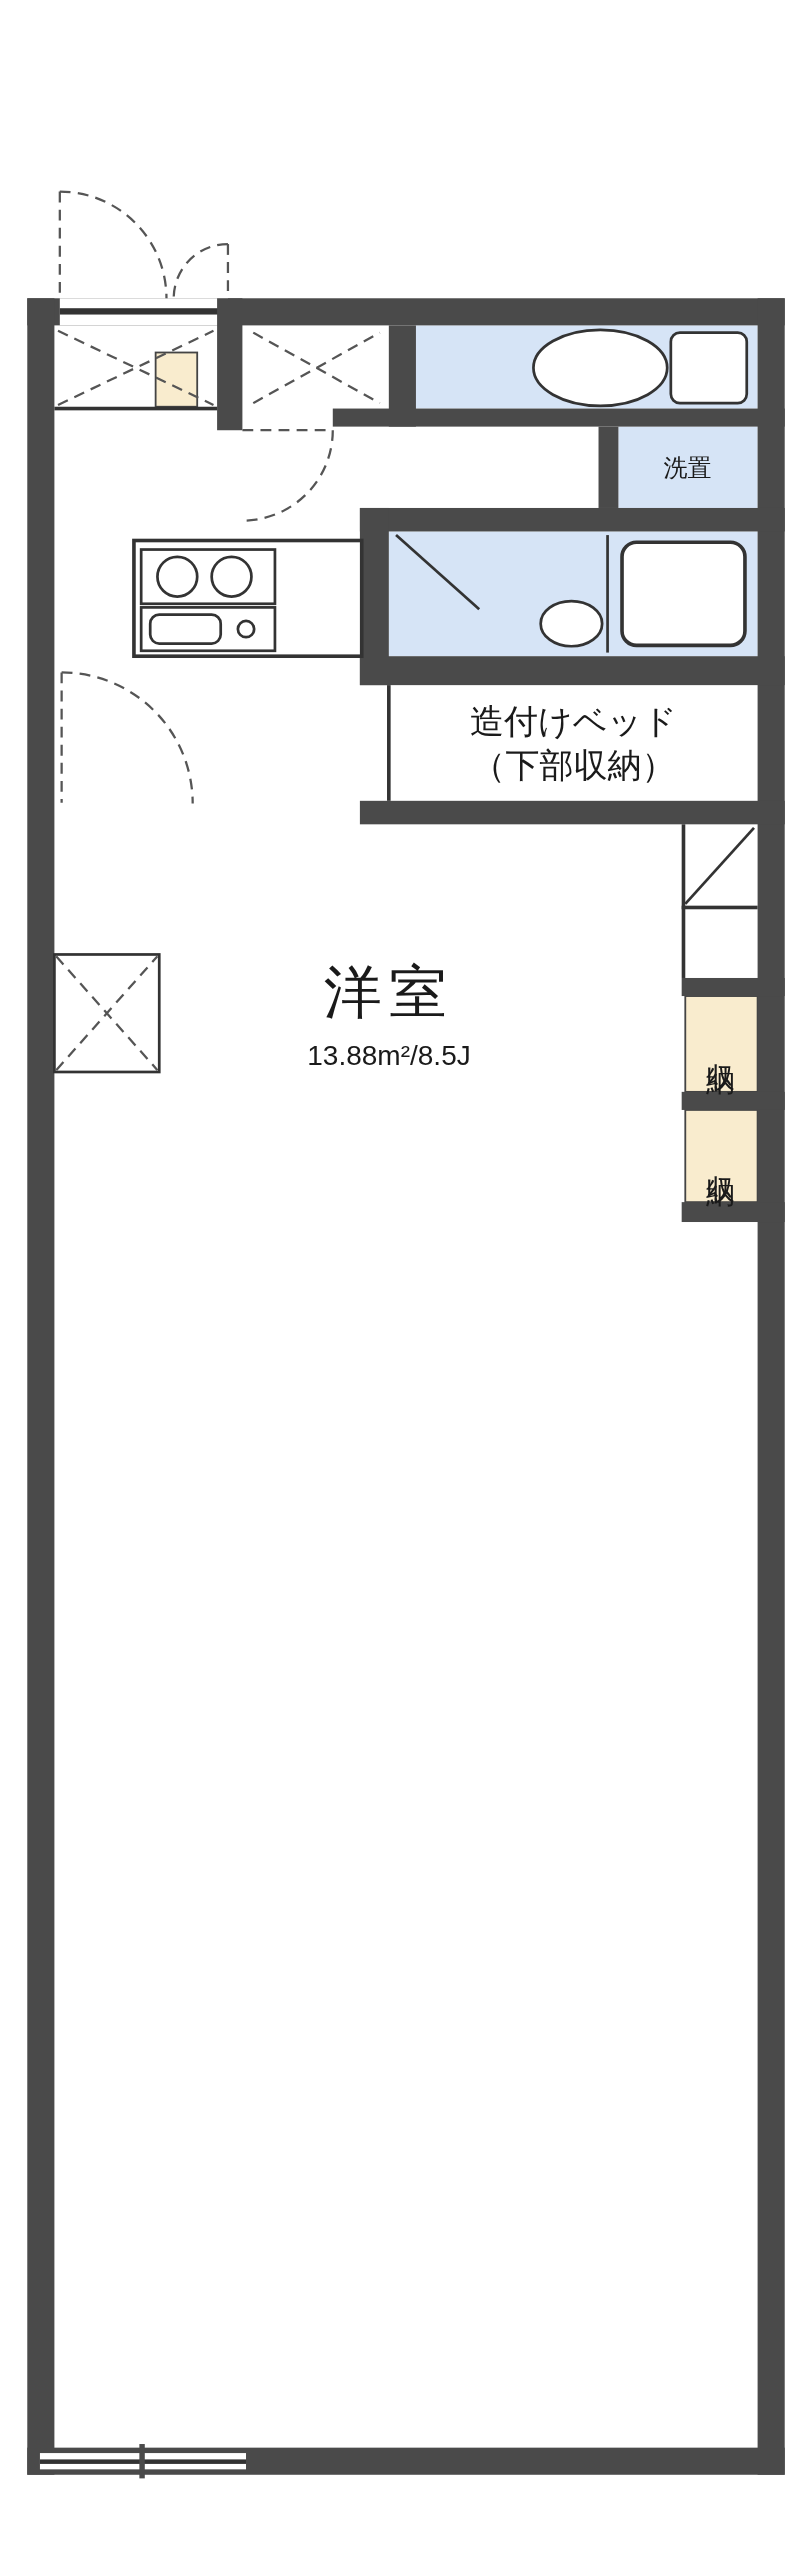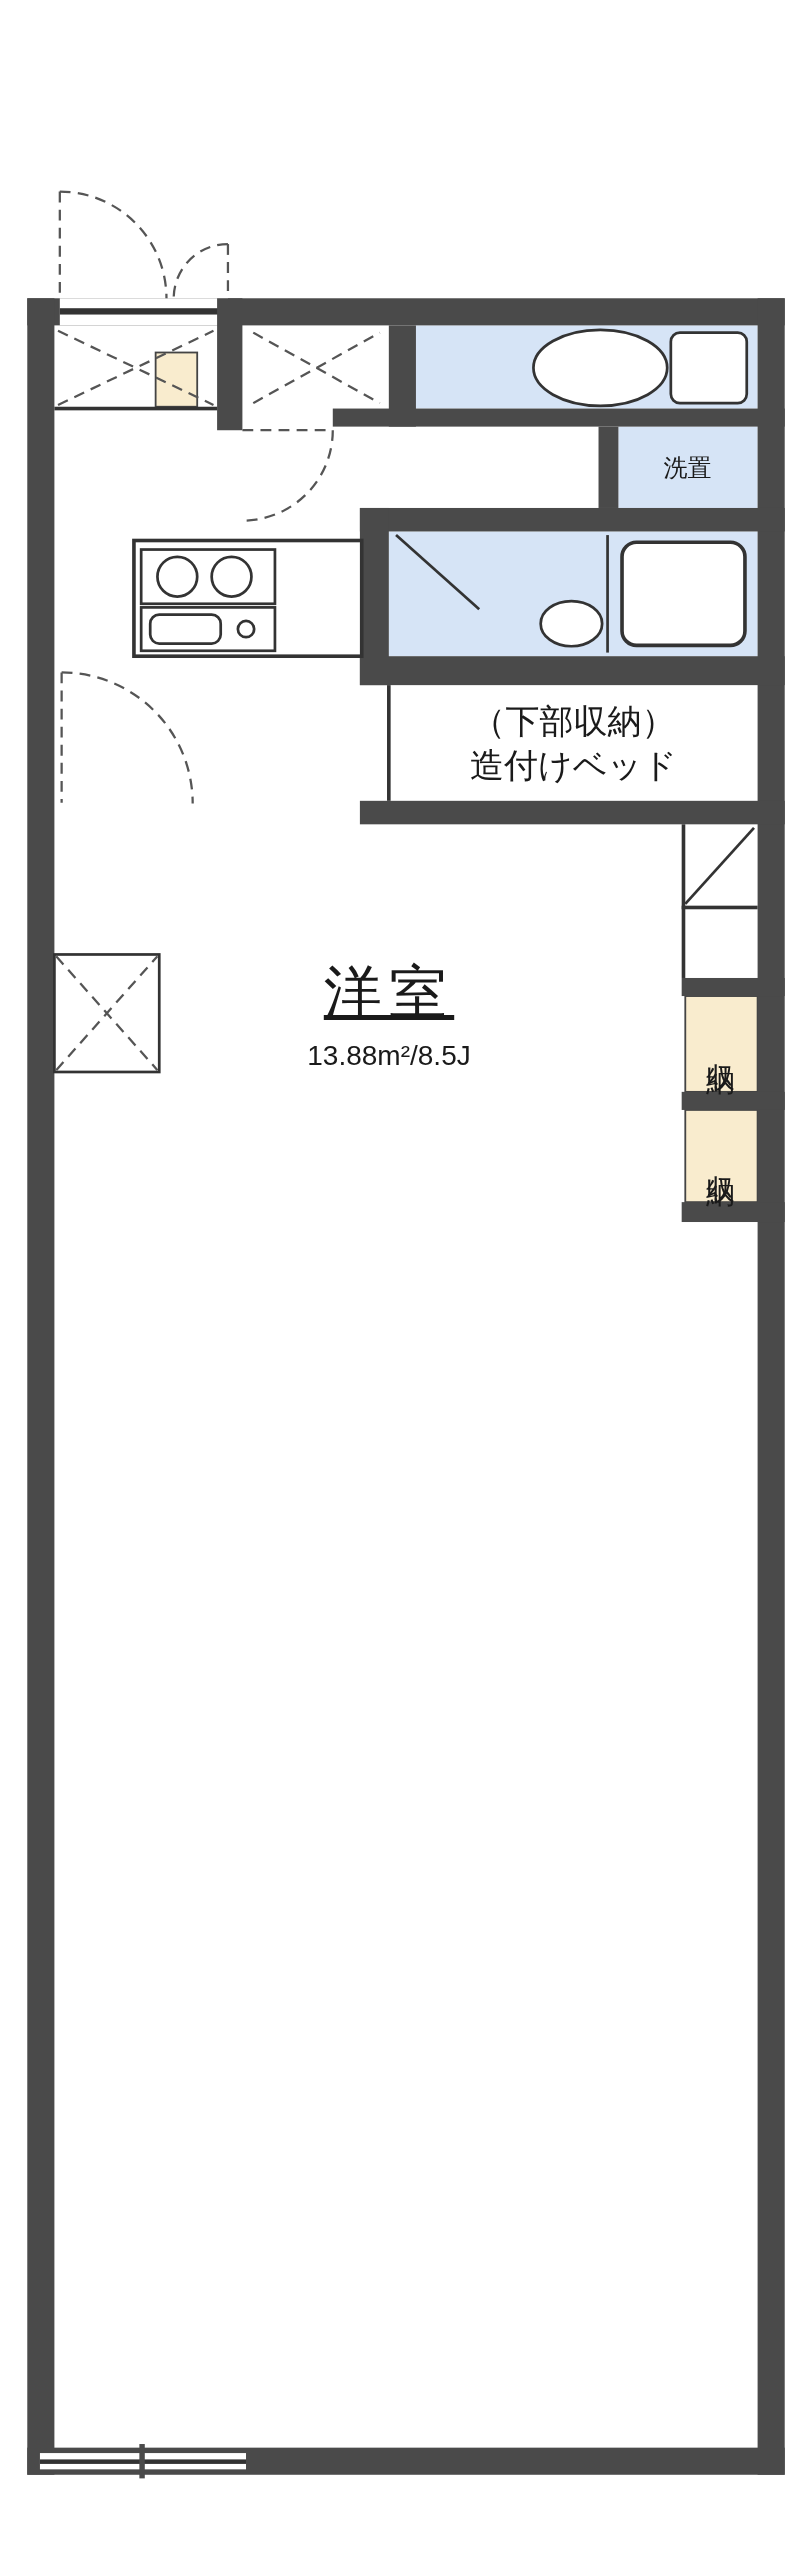--- a/index.html
+++ b/index.html
@@ -13,21 +13,21 @@
   .cream{fill:#f9ecce;stroke:#444;stroke-width:2;}
   .fx{fill:#ffffff;stroke:#333;stroke-width:3;}
   .fx4{fill:#ffffff;stroke:#333;stroke-width:4;}
   .fxn{fill:none;stroke:#333;stroke-width:3;}
   .dash{fill:none;stroke:#555;stroke-width:2.5;stroke-dasharray:12 8;}
   .label{position:absolute;display:flex;align-items:center;justify-content:center;
          color:#1a1a1a;z-index:5;}
   .label-washer{left:618px;top:427px;width:139px;height:81px;font-size:24px;}
   .label-bed{left:389px;top:685px;width:369px;height:116px;font-size:34px;
              flex-direction:column;line-height:1.3;}
-  .label-room-name{left:118px;top:958px;width:542px;height:69px;font-size:58px;letter-spacing:7.2px;text-decoration:underline;}
+  .label-room-name{left:118px;top:958px;width:542px;height:69px;font-size:58px;letter-spacing:7.2px;}
   .label-room-size{left:118px;top:1030px;width:542px;height:51px;font-size:28px;}
   .label-storage-1{left:685px;top:996px;width:72px;height:96px;}
   .label-storage-2{left:685px;top:1110px;width:72px;height:92px;}
   .vtext{writing-mode:vertical-rl;font-size:29px;letter-spacing:3.6px;}
 </style>
 </head>
 <body>
 
 <div class="plan">
 
@@ -108,22 +108,22 @@
       <line class="dash" x1="68" y1="744" x2="68" y2="888"></line>
       <path class="dash" d="M 68 744 A 145 145 0 0 1 213 889"></path>
 
       <path class="dash" d="M 62 1058 L 174 1184 M 62 1184 L 174 1058"></path>
     </g>
   </svg>
 
   <div class="label label-washer">洗置</div>
 
   <div class="label label-bed">
+    <div>造付けベッド</div>
     <div>（下部収納）</div>
-    <div>造付けベッド</div>
   </div>
 
   <div class="label label-room-name">洋室</div>
 
   <div class="label label-room-size">13.88m²/8.5J</div>
 
   <div class="label label-storage-1">
     <span class="vtext">収納</span>
   </div>
 

